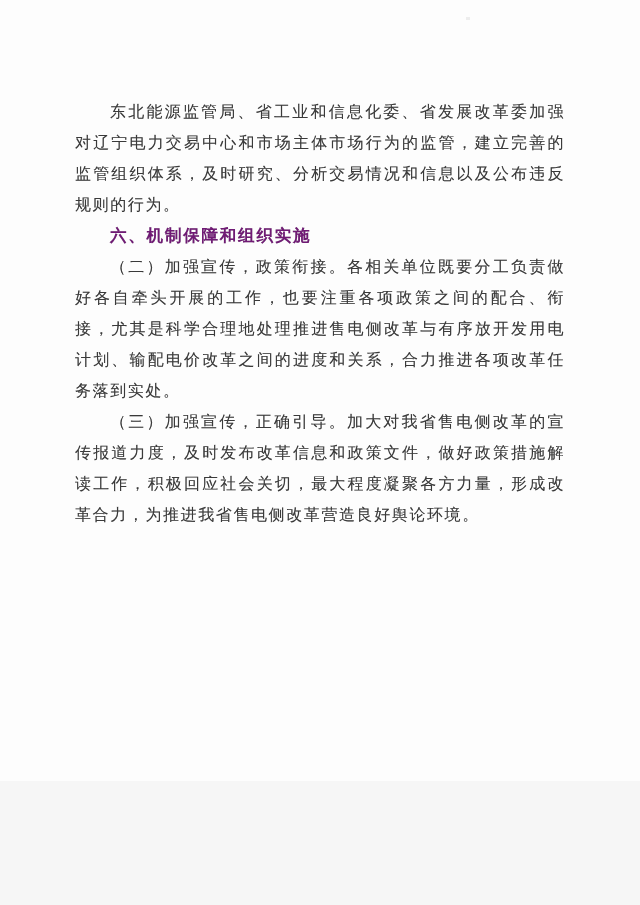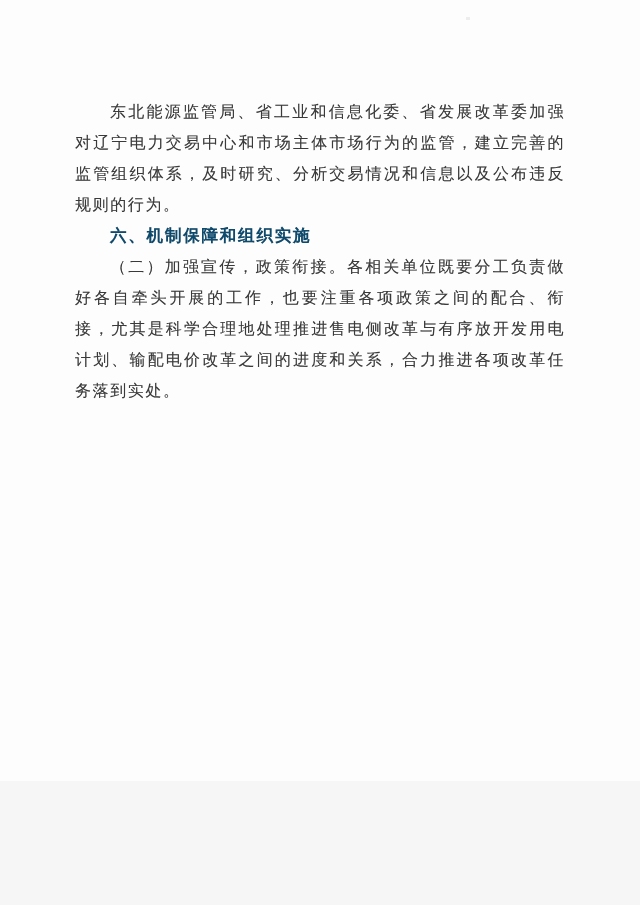--- a/index.html
+++ b/index.html
@@ -29,21 +29,21 @@
     color: #3a3a3a;
     text-shadow: 0 0 0.5px rgba(60,60,60,0.35);
   }
   .heading {
     margin: 0;
     font-size: 16.5px;
     line-height: 31px;
     letter-spacing: 1.8px;
     text-indent: 35px;
     font-weight: bold;
-    color: #0c4a6e;
+    color: #701a75;
     font-family: "DejaVu Sans", "Liberation Sans", sans-serif;
     text-shadow: 0 0 0.5px rgba(46,46,46,0.35);
   }
   .footer {
     position: absolute;
     left: 93px;
     top: 790px;
     font-size: 15px;
     color: #404040;
     letter-spacing: 0.5px;
@@ -72,20 +72,21 @@
   }
 </style>
 </head>
 <body>
 
 <div class="page">
   <div class="content">
     <p class="para">东北能源监管局、省工业和信息化委、省发展改革委加强对辽宁电力交易中心和市场主体市场行为的监管，建立完善的监管组织体系，及时研究、分析交易情况和信息以及公布违反规则的行为。</p>
     <h2 class="heading">六、机制保障和组织实施</h2>
     <p class="para">（二）加强宣传，政策衔接。各相关单位既要分工负责做好各自牵头开展的工作，也要注重各项政策之间的配合、衔接，尤其是科学合理地处理推进售电侧改革与有序放开发用电计划、输配电价改革之间的进度和关系，合力推进各项改革任务落到实处。</p>
+    <p class="para">（三）加强宣传，正确引导。加大对我省售电侧改革的宣传报道力度，及时发布改革信息和政策文件，做好政策措施解读工作，积极回应社会关切，最大程度凝聚各方力量，形成改革合力，为推进我省售电侧改革营造良好舆论环境。</p>
   </div>
 
   <div class="footer">
     <span>—</span><span class="page-num">16</span><span>—</span>
   </div>
 
   <div class="speck-a"></div>
   <div class="speck-b"></div>
 </div>
 

